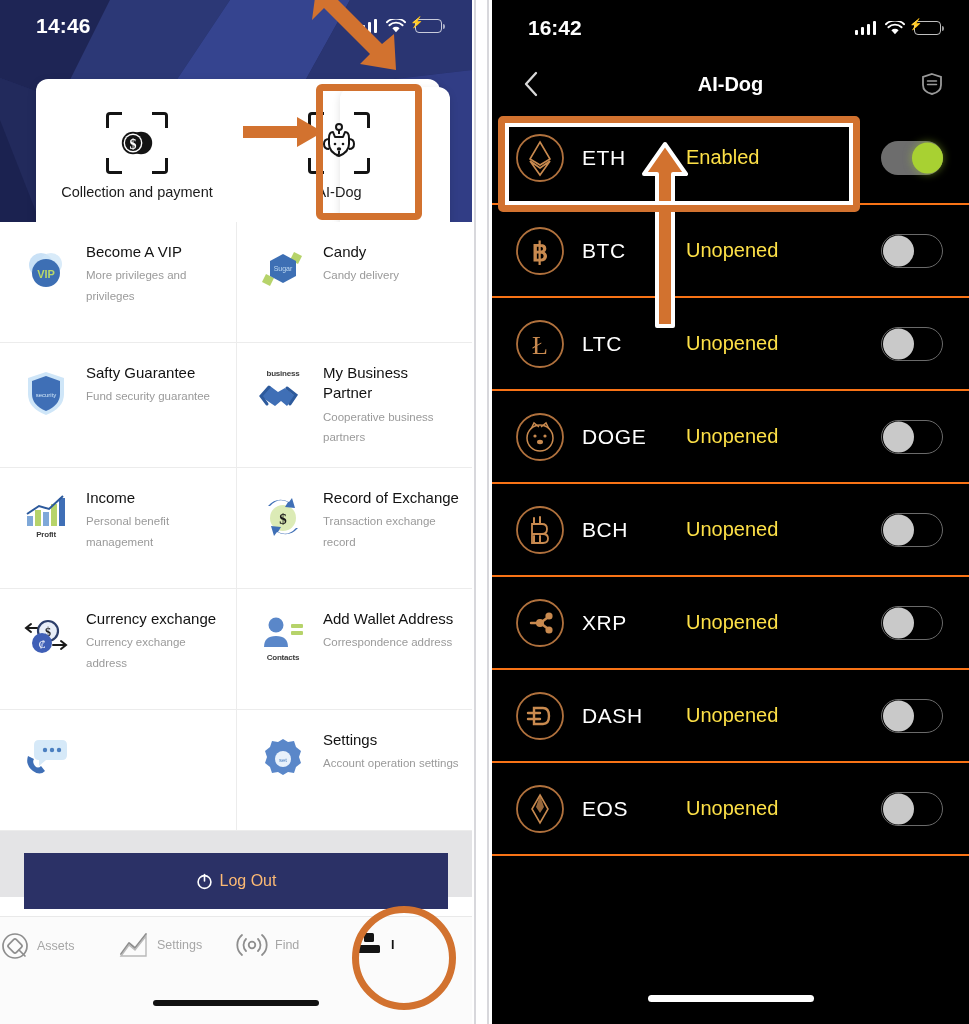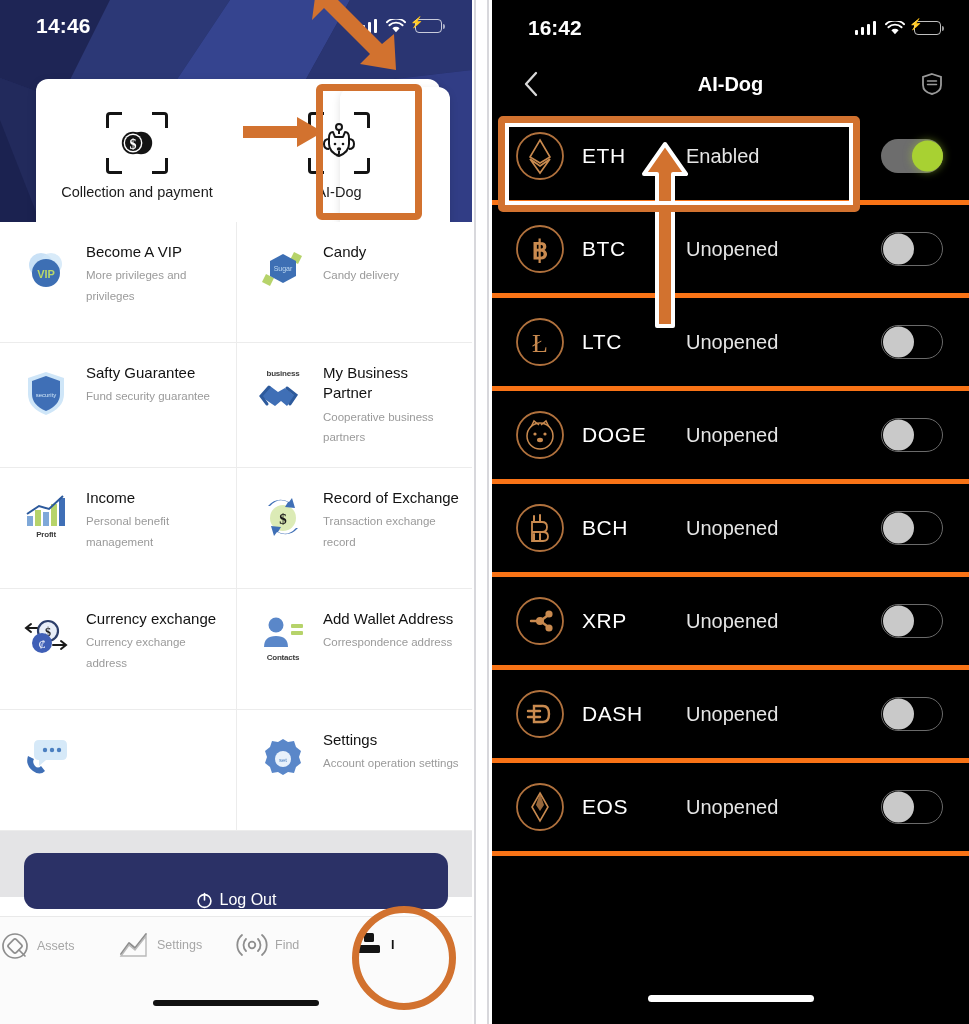--- a/index.html
+++ b/index.html
@@ -102,22 +102,22 @@
   .cell-ic { flex: 0 0 56px; display:flex; flex-direction:column; align-items:center; justify-content:center; padding-top:6px;}
   .cell-ic .cap{ font-size:8px; color:#3b3b3b; font-weight:bold; margin-top:2px; letter-spacing:-.2px;}
   .cell-ic .cap.top{ margin:0 0 2px 0; }
   .cell-tx { flex: 1; min-width: 0; }
   .cell-title { font-size: 15px; color: #121212; line-height: 1.36; font-weight: 500; }
   .cell-sub { font-size: 11.5px; color: #9a9a9a; line-height: 1.75; margin-top: 3px; }
 
   
   .logout-wrap{ background:#e4e4e6; padding: 22px 24px 0; height:66px; position:relative; }
   .logout-btn{
-    background:#2b3166; color:#ffffff; border-radius:13px; height:56px;
-    display:flex; align-items:flex-end; justify-content:center; gap:7px;
+    background:#2b3166; color:#fdba74; border-radius:0; height:56px;
+    display:flex; align-items:center; justify-content:center; gap:7px;
     font-size:16px; font-weight:500;
   }
   .arrow-2{ position:absolute; right:52px; top:-14px; z-index:12; }
   .circle-hl{
     position:absolute; right:16px; top:12px; width:104px; height:104px;
     border:7px solid #d2722f; border-radius:50%; z-index:11; pointer-events:none;
   }
 
   
   .tabbar{
@@ -146,25 +146,25 @@
   }
   .r-back{ width:34px; height:34px; display:flex; align-items:center; justify-content:center; }
   .r-title{
     position:absolute; left:0; right:0; text-align:center; color:#fff;
     font-size:20px; font-weight:bold; pointer-events:none;
   }
   .r-shield{ margin-left:auto; width:30px; height:30px; display:flex; align-items:center; justify-content:center;}
 
   .coin-row{
     height: 93px; display:flex; align-items:center; padding: 0 26px 0 22px;
-    border-bottom: 5px solid #f97316; position:relative;
+    border-bottom: 2px solid #f97316; position:relative;
   }
   .coin-ic{ flex:0 0 52px; height:52px; }
   .coin-sym{ width: 104px; margin-left: 16px; color:#fff; font-size:21px; letter-spacing:.6px; }
-  .coin-state{ flex:1; color:#e5e5e5; font-size:20px; }
+  .coin-state{ flex:1; color:#fde047; font-size:20px; }
   .tgl{
     width:62px; height:34px; border-radius:17px; position:relative; flex:0 0 62px;
   }
   .tgl.off{ background:#000; border:1.6px solid #6a6a6a; }
   .tgl.off .knob{ left:1px; background:#c9c9c9; }
   .tgl.on{ background:#6d6d6d; }
   .tgl.on .knob{ right:0px; left:auto; background:#a8d132; box-shadow:0 0 8px rgba(168,209,50,.55); }
   .knob{ position:absolute; top:50%; transform:translateY(-50%); width:31px; height:31px; border-radius:50%; }
 
   .eth-highlight{

